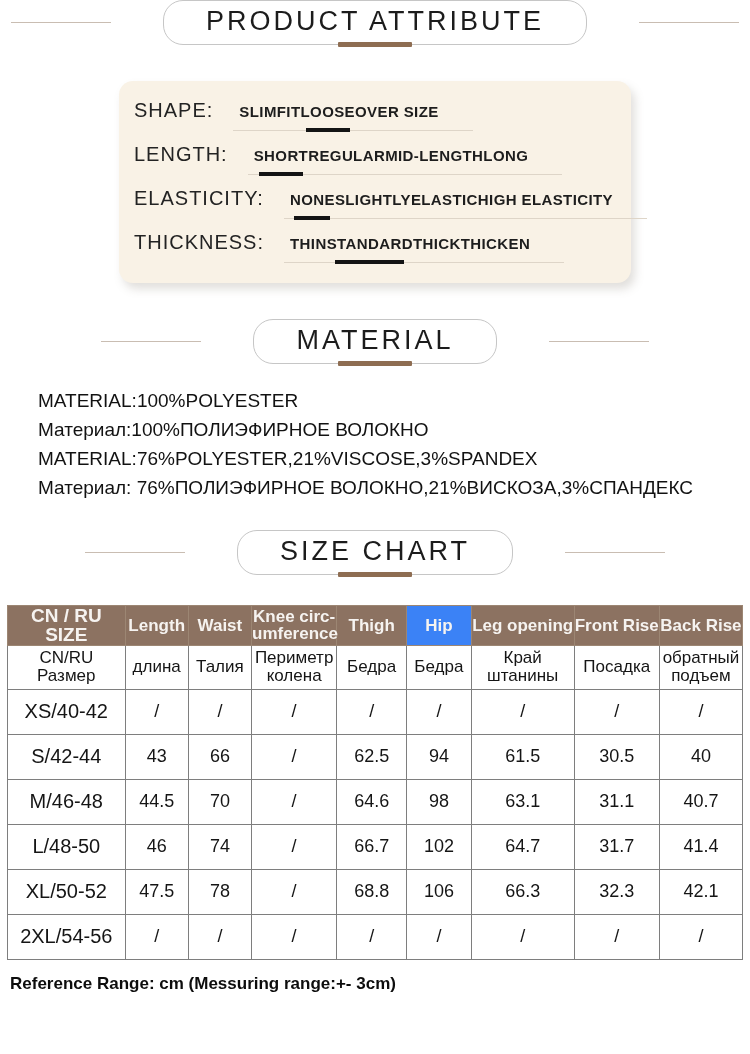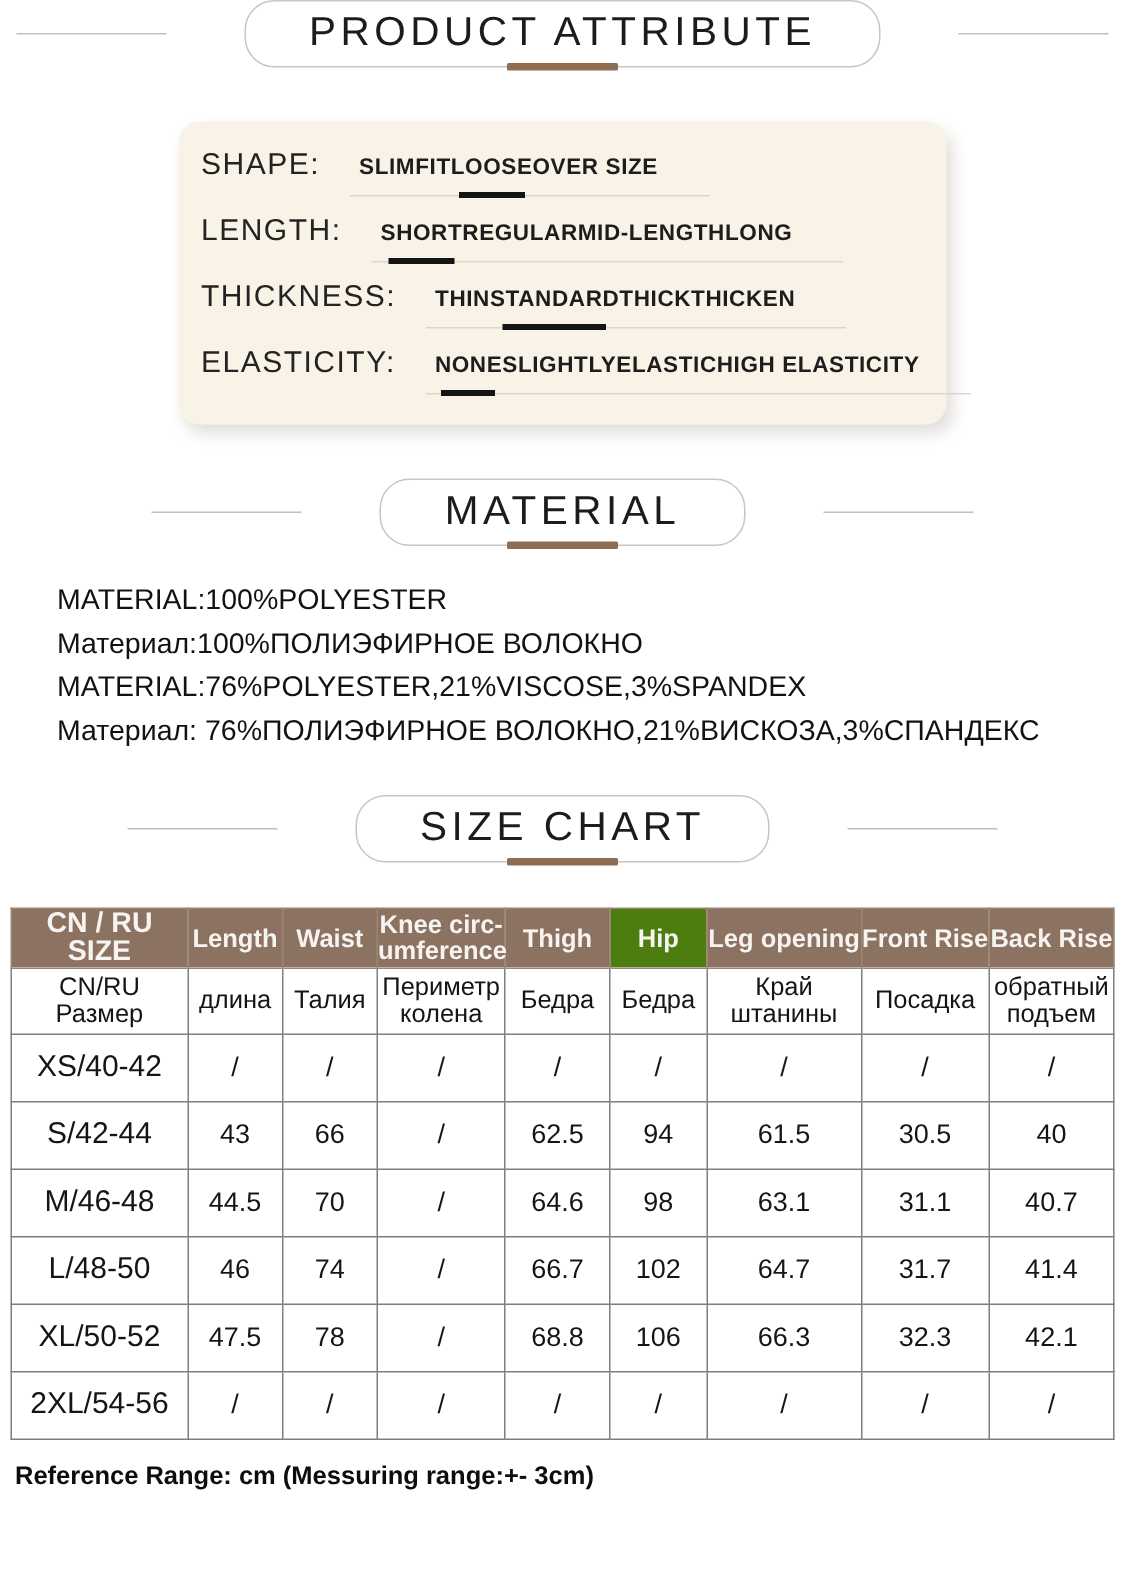--- a/index.html
+++ b/index.html
@@ -117,35 +117,35 @@
       <div class="attr-row">
         <span class="attr-label">LENGTH:</span>
         <span class="attr-options">
           <span class="attr-option selected">SHORT</span>
           <span class="attr-option">REGULAR</span>
           <span class="attr-option">MID-LENGTH</span>
           <span class="attr-option">LONG</span>
         </span>
       </div>
       <div class="attr-row">
+        <span class="attr-label">ELASTICITY:</span>
+        <span class="attr-options">
+          <span class="attr-option selected">NONE</span>
+          <span class="attr-option">SLIGHTLY</span>
+          <span class="attr-option">ELASTIC</span>
+          <span class="attr-option">HIGH ELASTICITY</span>
+        </span>
+      </div>
+      <div class="attr-row">
         <span class="attr-label">THICKNESS:</span>
         <span class="attr-options">
           <span class="attr-option">THIN</span>
           <span class="attr-option selected">STANDARD</span>
           <span class="attr-option">THICK</span>
           <span class="attr-option">THICKEN</span>
-        </span>
-      </div>
-      <div class="attr-row">
-        <span class="attr-label">ELASTICITY:</span>
-        <span class="attr-options">
-          <span class="attr-option selected">NONE</span>
-          <span class="attr-option">SLIGHTLY</span>
-          <span class="attr-option">ELASTIC</span>
-          <span class="attr-option">HIGH ELASTICITY</span>
         </span>
       </div>
     </div>
 
   <div class="title-row mat-title">
     <span class="hline"></span>
     <div class="title-box">
       <span class="title-text">MATERIAL</span>
       <span class="title-accent accent-bg" style="background: rgb(142, 109, 82);"></span>
     </div>
@@ -181,21 +181,21 @@
         <col style="width:11.3%">
     </colgroup>
     <thead id="table-head">
         <tr>
           <th style="background: rgb(140, 114, 97);">CN / RU SIZE</th>
           <th style="background: rgb(140, 114, 97);">Length</th>
           <th style="background: rgb(140, 114, 97);">Waist</th>
           <th style="background: rgb(140, 114, 97);">Knee circ-
 umference</th>
           <th style="background: rgb(140, 114, 97);">Thigh</th>
-          <th style="background: #4d7c0f;">Hip</th>
+          <th style="background: #3b82f6;">Hip</th>
           <th style="background: rgb(140, 114, 97);">Leg opening</th>
           <th style="background: rgb(140, 114, 97);">Front Rise</th>
           <th style="background: rgb(140, 114, 97);">Back Rise</th>
         </tr>
         <tr class="ru-header">
           <td>CN/RU Размер</td>
           <td>длина</td>
           <td>Талия</td>
           <td>Периметр
 колена</td>

